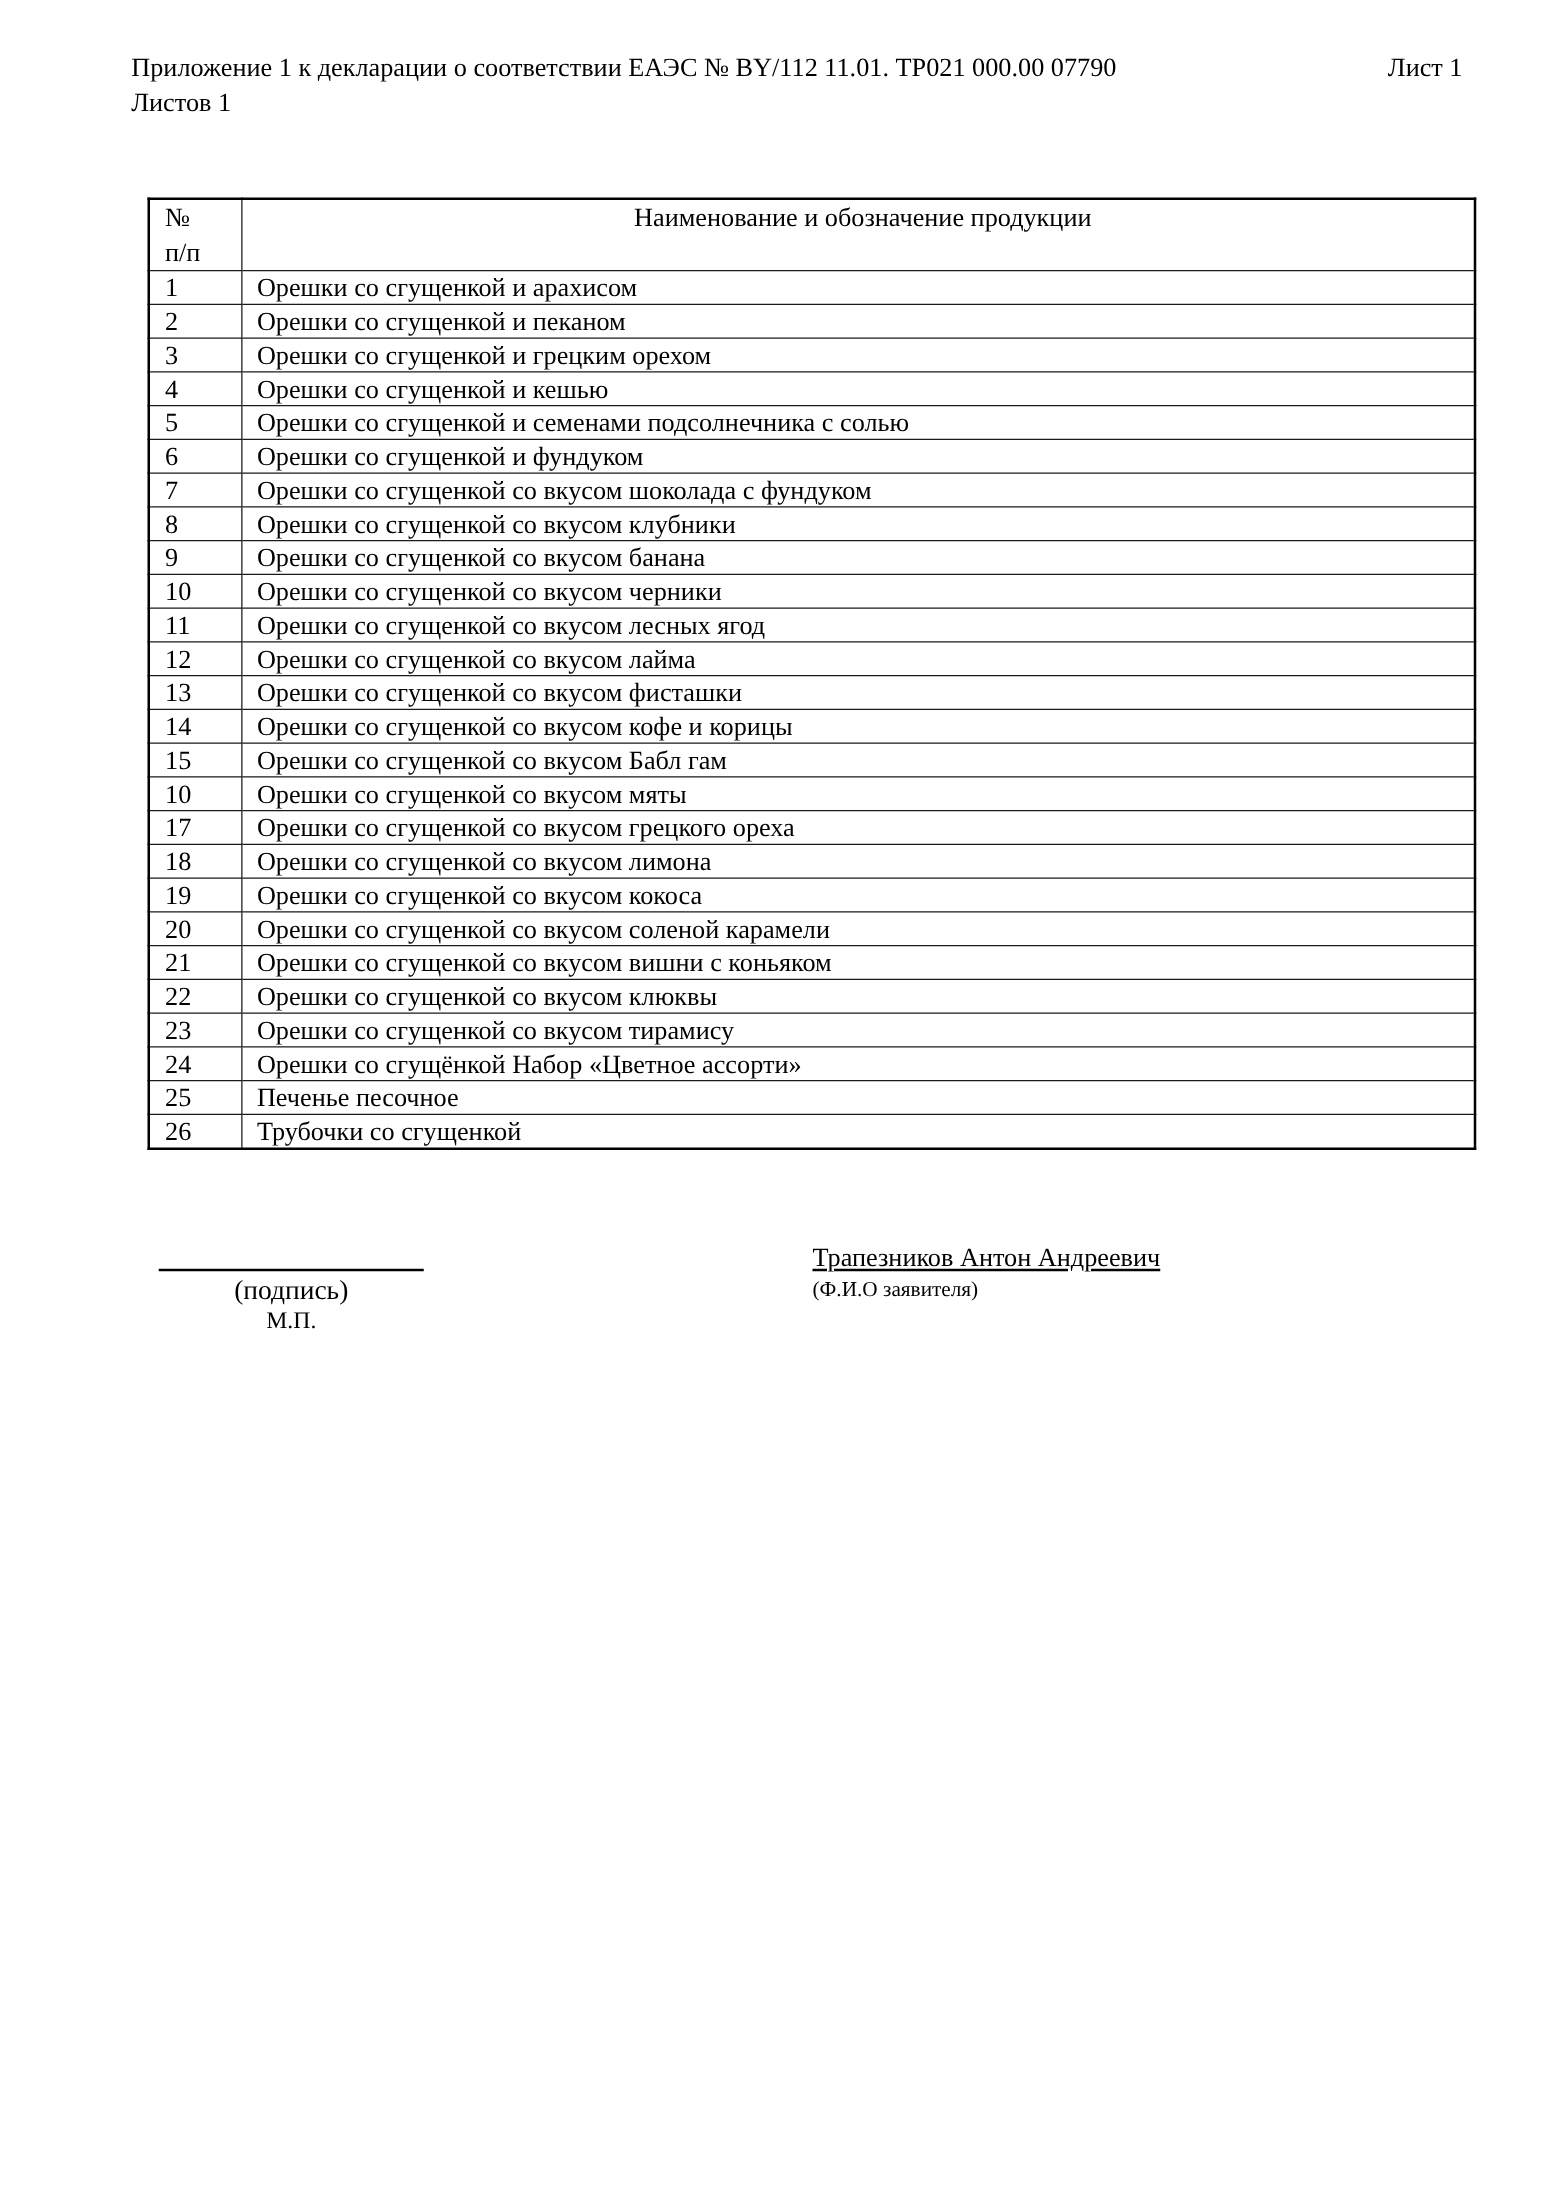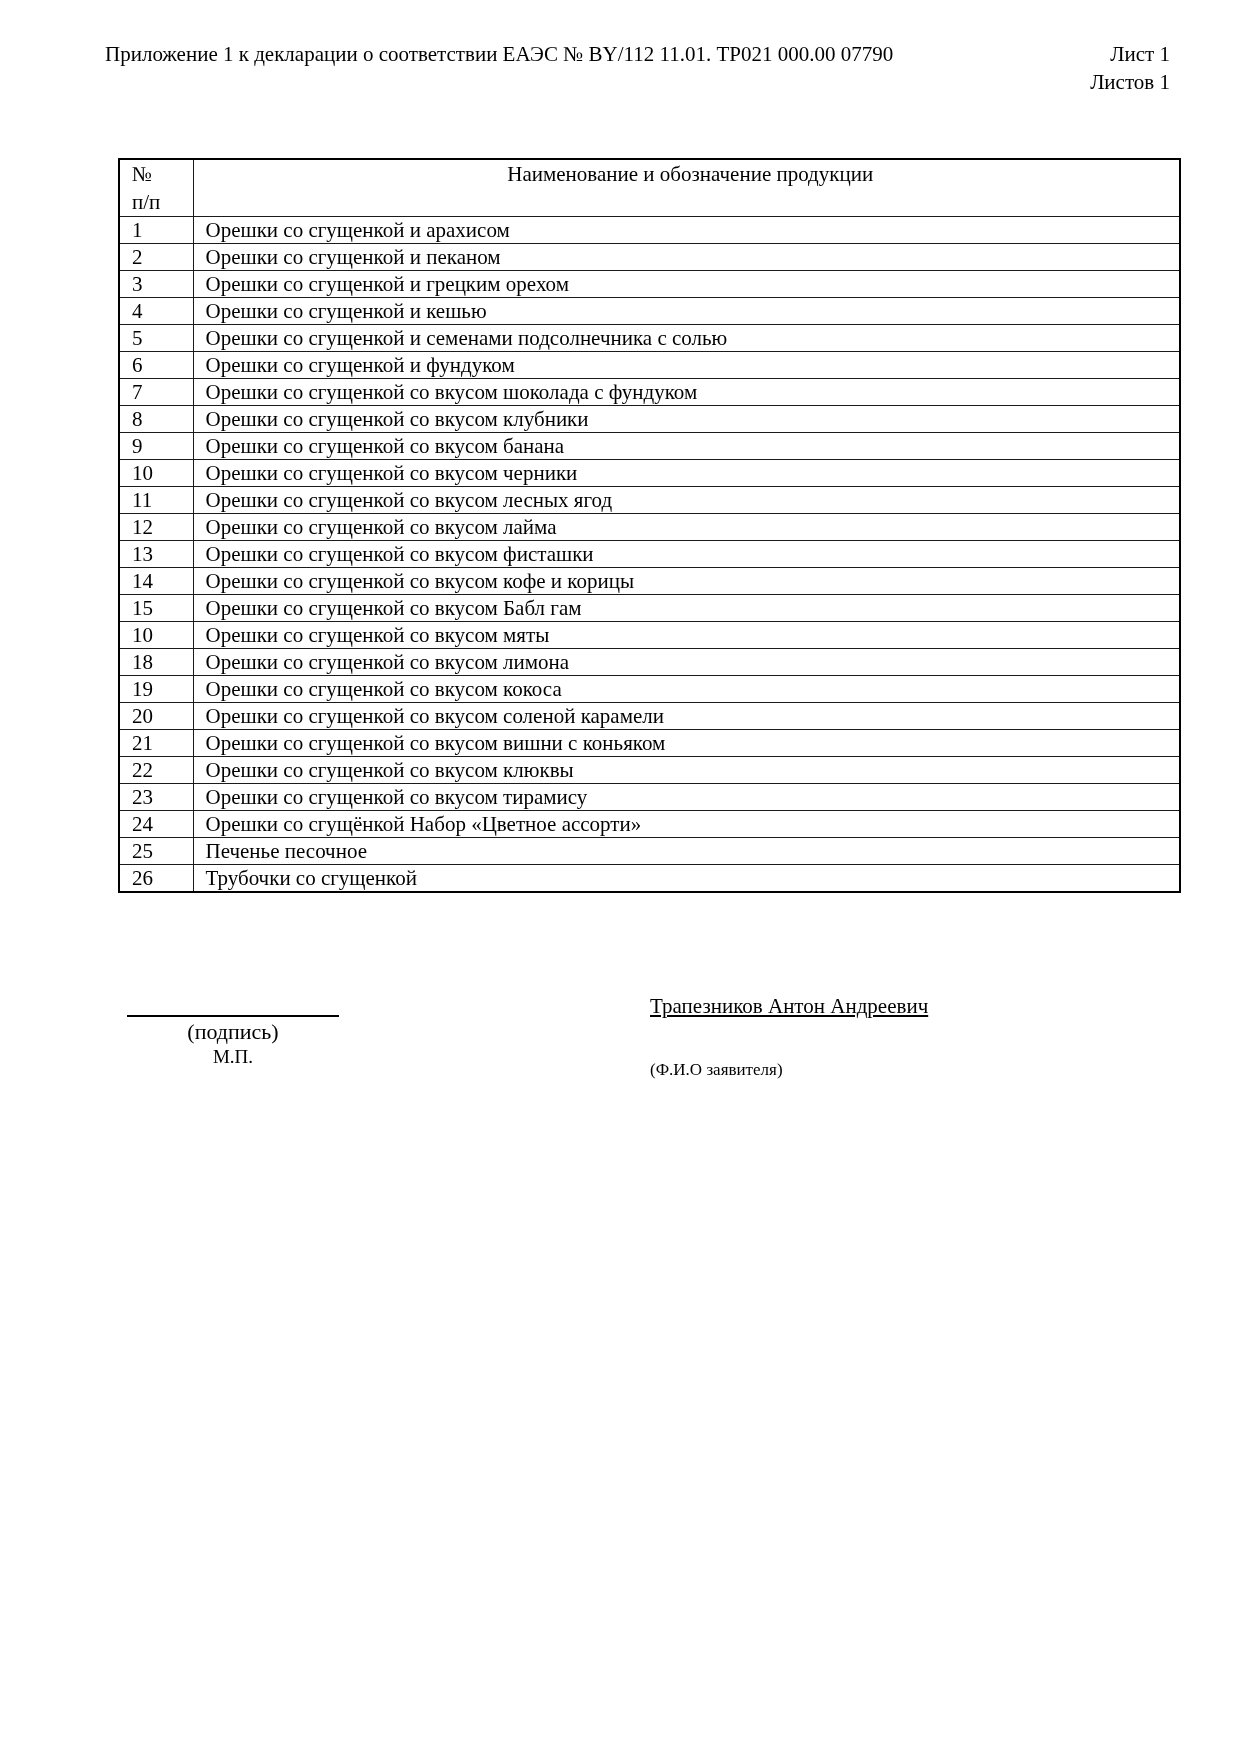--- a/index.html
+++ b/index.html
@@ -29,21 +29,20 @@
     top: 40px;
     font-size: 21px;
     line-height: 28px;
   }
   .doc-header .line1 {
     display: flex;
     justify-content: space-between;
     align-items: baseline;
   }
   .doc-header .line2 {
-    text-align: right;
   }
 
   
   table.products {
     position: absolute;
     left: 118px;
     top: 158px;
     width: 1063px;
     border-collapse: collapse;
     table-layout: fixed;
@@ -103,21 +102,20 @@
     width: 478px;
   }
   .sig-right .applicant-name {
     font-size: 21px;
     line-height: 27px;
     text-decoration: underline;
   }
   .sig-right .applicant-caption {
     font-size: 17px;
     line-height: 24px;
-    margin-top: 38px;
   }
 </style>
 </head>
 <body>
 
 <div class="page">
 
   <div class="doc-header">
     <div class="line1">
       <span>Приложение 1 к декларации о соответствии ЕАЭС № BY/112 11.01. ТР021 000.00 07790</span>
@@ -201,20 +199,24 @@
     </tr>
         <tr>
       <td>15</td>
       <td>Орешки со сгущенкой со вкусом Бабл гам</td>
     </tr>
         <tr>
       <td>10</td>
       <td>Орешки со сгущенкой со вкусом мяты</td>
     </tr>
         <tr>
+      <td>17</td>
+      <td>Орешки со сгущенкой со вкусом грецкого ореха</td>
+    </tr>
+        <tr>
       <td>18</td>
       <td>Орешки со сгущенкой со вкусом лимона</td>
     </tr>
         <tr>
       <td>19</td>
       <td>Орешки со сгущенкой со вкусом кокоса</td>
     </tr>
         <tr>
       <td>20</td>
       <td>Орешки со сгущенкой со вкусом соленой карамели</td>

